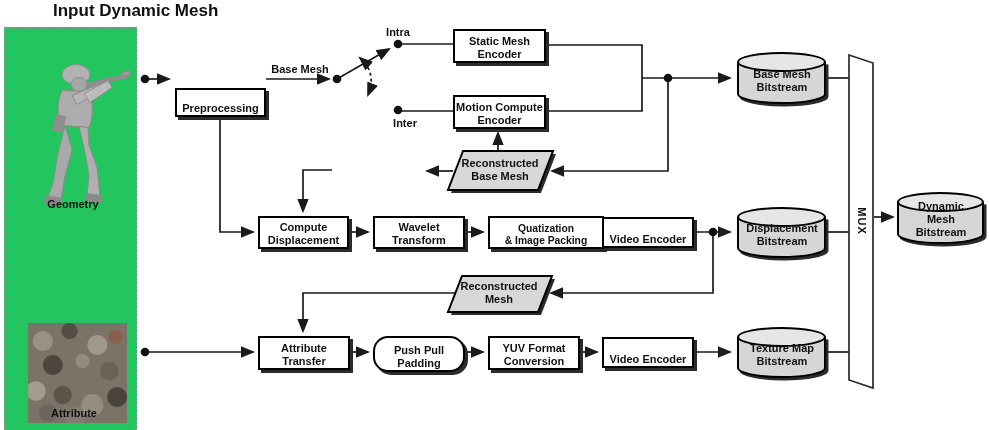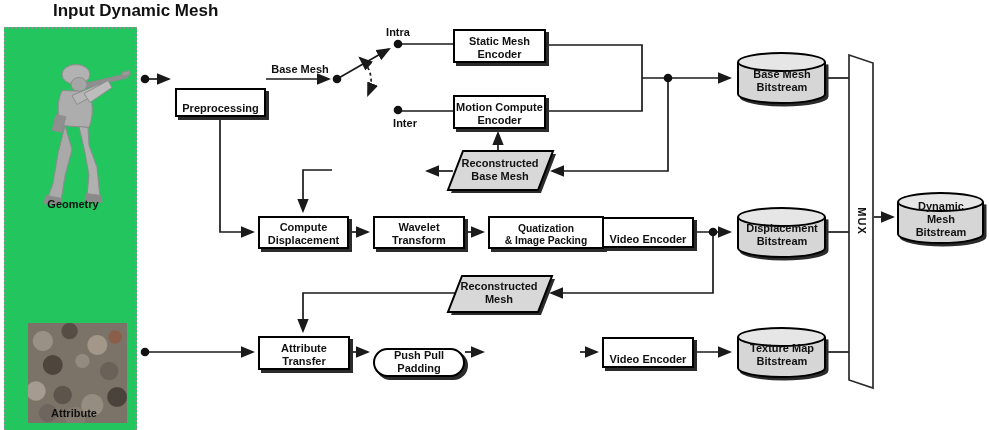--- a/index.html
+++ b/index.html
@@ -174,23 +174,27 @@
     <span class="lbl">Quatization
 &amp; Image Packing</span>
     </div>
   <div class="box" style="left:602px;top:217px;width:92px;height:31px;">
     <span class="lbl">Video Encoder</span>
     </div>
   <div class="box" style="left:258px;top:336px;width:92px;height:34px;">
     <span class="lbl">Attribute
 Transfer</span>
     </div>
-  <div class="box" style="left:373px;top:348px;width:92px;height:29px;border-radius:15px;">
+  <div class="box" style="left:373px;top:336px;width:92px;height:36px;border-radius:15px;">
     <span class="lbl">Push Pull
 Padding</span>
+    </div>
+  <div class="box" style="left:488px;top:336px;width:92px;height:34px;">
+    <span class="lbl">YUV Format
+Conversion</span>
     </div>
   <div class="box" style="left:602px;top:337px;width:92px;height:31px;">
     <span class="lbl">Video Encoder</span>
     </div>
 
   <div class="free" style="left:300px;top:70px;">Base Mesh</div>
   <div class="free" style="left:398px;top:33px;">Intra</div>
   <div class="free" style="left:396px;top:124px;padding-left:18px;">Inter</div>
   <div class="free" style="left:500px;top:170px;">Reconstructed
 Base Mesh</div>

